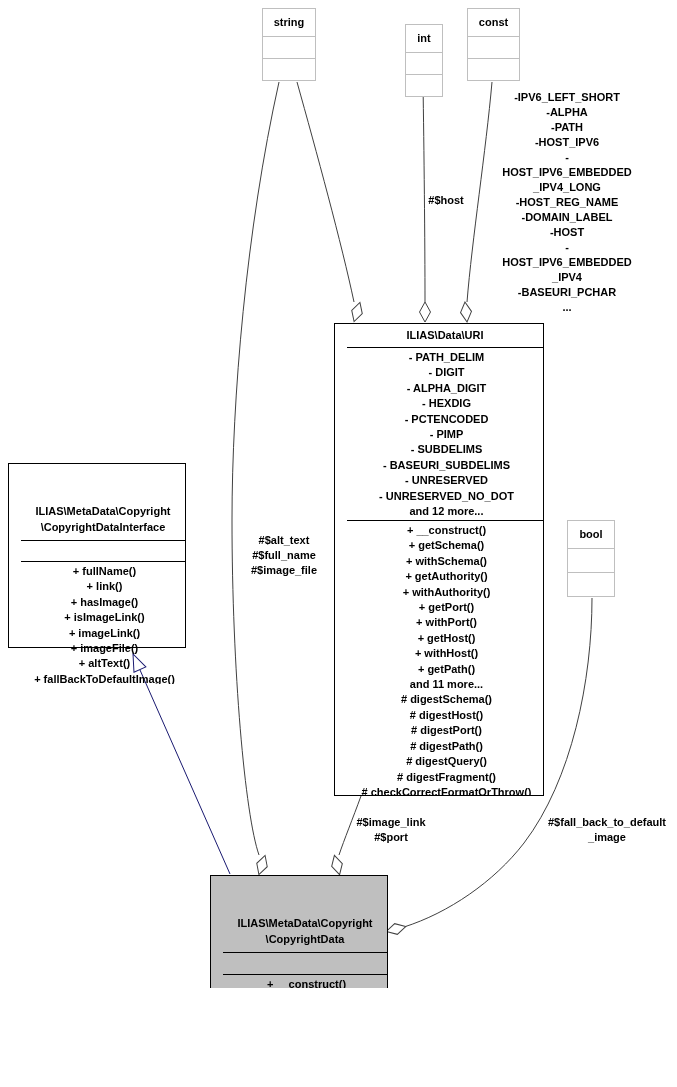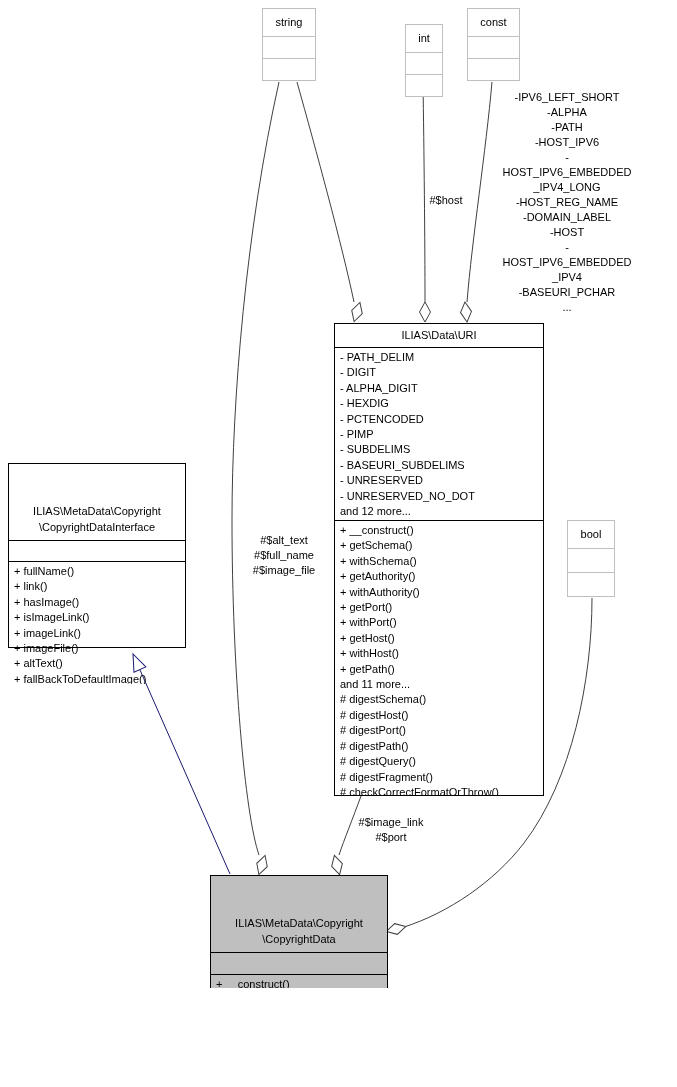--- a/index.html
+++ b/index.html
@@ -1,39 +1,39 @@
 <!DOCTYPE html>
 <html><head>
 <meta charset="utf-8">
 <style>
   html,body{margin:0;padding:0;background:#fff;}
   .canvas{position:relative;width:677px;height:988px;background:#fff;
-          font-family:"Liberation Sans",sans-serif;overflow:hidden;color:#000;}
+          font-family:"Liberation Sans",sans-serif;overflow:hidden;color:#000;font-weight:bold;}
   svg.edge-layer{position:absolute;left:0;top:0;}
   .edge{stroke:#404040;fill:none;stroke-width:1;}
   .diamond{fill:#ffffff;stroke:#404040;stroke-width:1;}
   .inherit-line{stroke:#191970;stroke-width:1;}
   .inherit-head{fill:#ffffff;stroke:#191970;stroke-width:1;}
 
   .box{position:absolute;box-sizing:border-box;background:#fff;border:1px solid #bfbfbf;}
-  .classbox{border-color:#000;}
+  .classbox{border-color:#000;padding-left:12px;}
   .gray{background:#bfbfbf;}
 
   .tb-title{height:27px;line-height:27px;text-align:center;font-size:11px;}
   .tb-comp{height:21px;border-top:1px solid #bfbfbf;}
   .tall .tb-title{height:27px;line-height:27px;}
   .tall .tb-comp{height:23px;}
 
   .cls-title{font-size:11px;text-align:center;white-space:pre-line;line-height:15.5px;
              padding-top:3px;box-sizing:border-box;}
   .cls-title.one{height:23px;line-height:19px;padding-top:2px;}
   .cls-title.two{height:39px;margin-top:37px;}
   .cls-sep{border-top:1px solid #000;box-sizing:border-box;}
   .members{font-size:11px;line-height:15.4px;padding:2px 2px 2px 5px;
-           white-space:pre-line;box-sizing:border-box;overflow:hidden;}
+           white-space:pre-line;box-sizing:border-box;overflow:hidden;text-align:center;}
 
   .edge-label{position:absolute;font-size:11px;line-height:15px;text-align:center;
               transform:translateX(-50%);white-space:pre-line;}
 </style>
 </head>
 <body>
 
 <div class="canvas">
 
   <svg class="edge-layer" width="677" height="1087" viewBox="0 0 677 1087">
@@ -154,13 +154,15 @@
 -HOST
 -HOST_IPV6_EMBEDDED
 _IPV4
 -BASEURI_PCHAR
 ...</div>
   <div class="edge-label" style="left:284px;top:533px">#$alt_text
 #$full_name
 #$image_file</div>
   <div class="edge-label" style="left:391px;top:815px">#$image_link
 #$port</div>
+  <div class="edge-label" style="left:607px;top:815px">#$fall_back_to_default
+_image</div>
 </div>
 
 </body></html>

